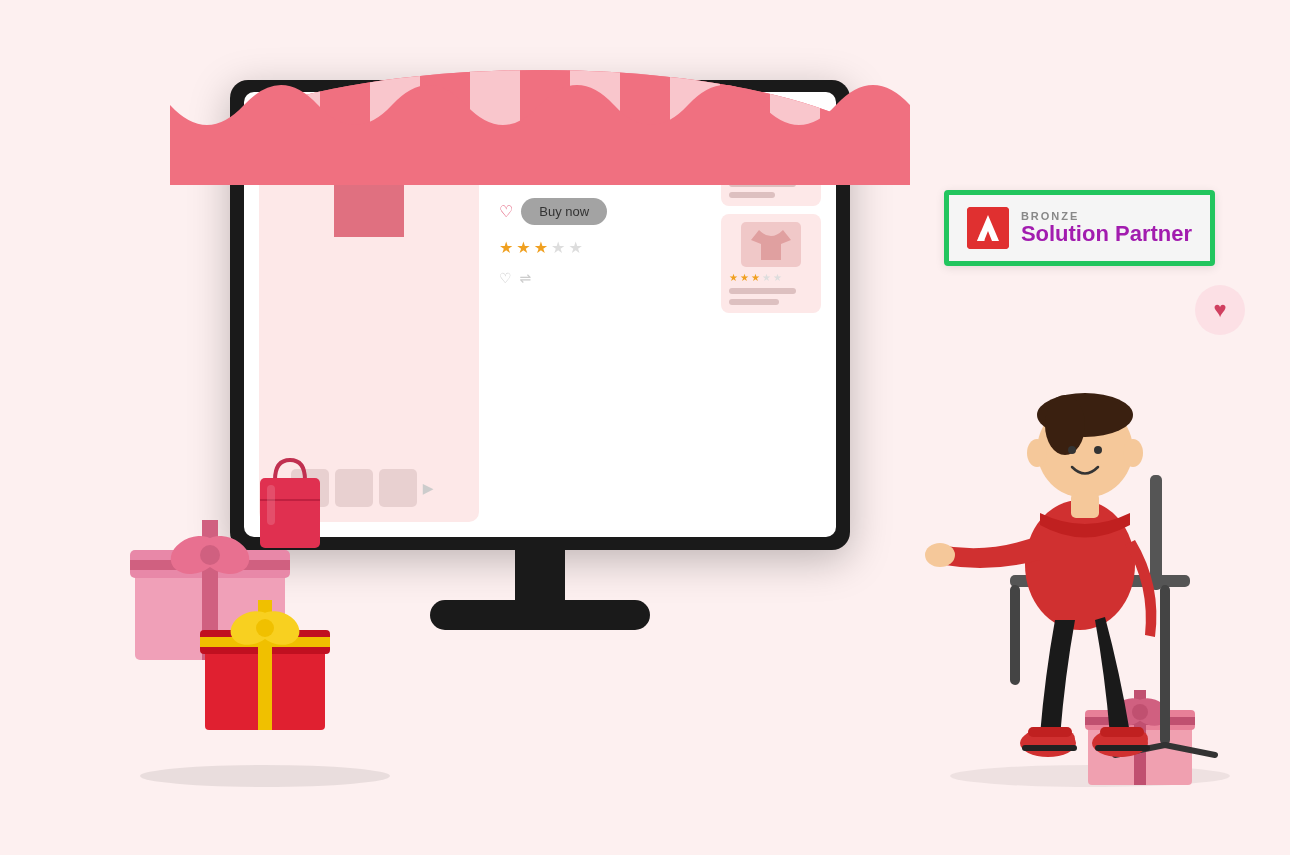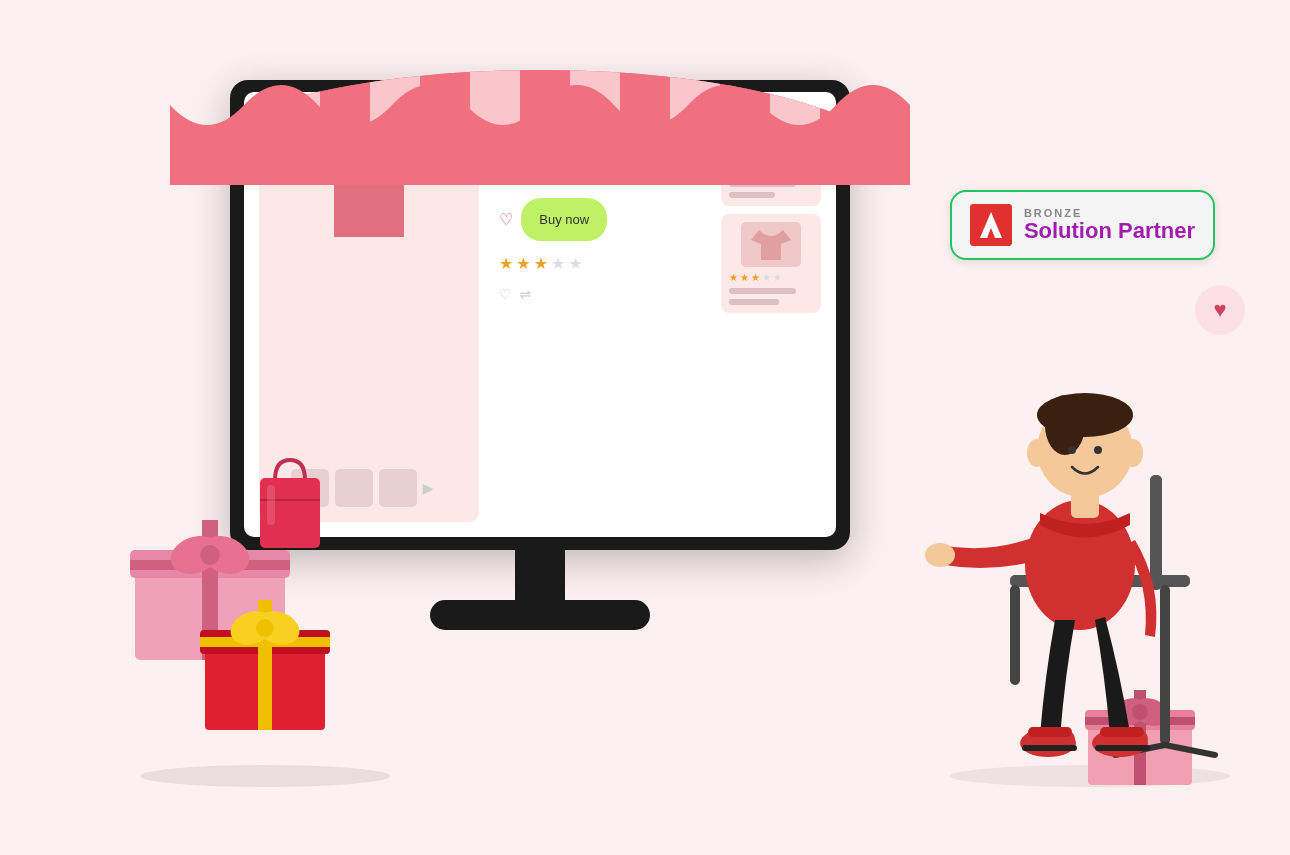--- a/index.html
+++ b/index.html
@@ -204,24 +204,24 @@
       gap: 8px;
       margin-top: 5px;
     }
 
     .heart-icon-small {
       color: #e05070;
       font-size: 16px;
     }
 
     .buy-now-btn {
-      background: #bef264;
+      background: #a3a3a3;
       border: none;
       border-radius: 20px;
-      padding: 14px 18px;
+      padding: 6px 18px;
       color: #333;
       font-size: 13px;
       cursor: pointer;
     }
 
     .stars-row {
       display: flex;
       gap: 3px;
       margin-top: 5px;
     }
@@ -329,22 +329,22 @@
       background: rgba(0,0,0,0.06);
       border-radius: 50%;
     }
 
     
     .badge-container {
       position: absolute;
       right: 75px;
       top: 190px;
       background: #f5f5f5;
-      border: 2px solid #22c55e;
-      border-radius: 16px;
+      border: 5px solid #22c55e;
+      border-radius: 4px;
       padding: 12px 18px;
       display: flex;
       align-items: center;
       gap: 12px;
       box-shadow: 0 2px 10px rgba(0,0,0,0.1);
     }
 
     .adobe-logo {
       width: 42px;
       height: 42px;

